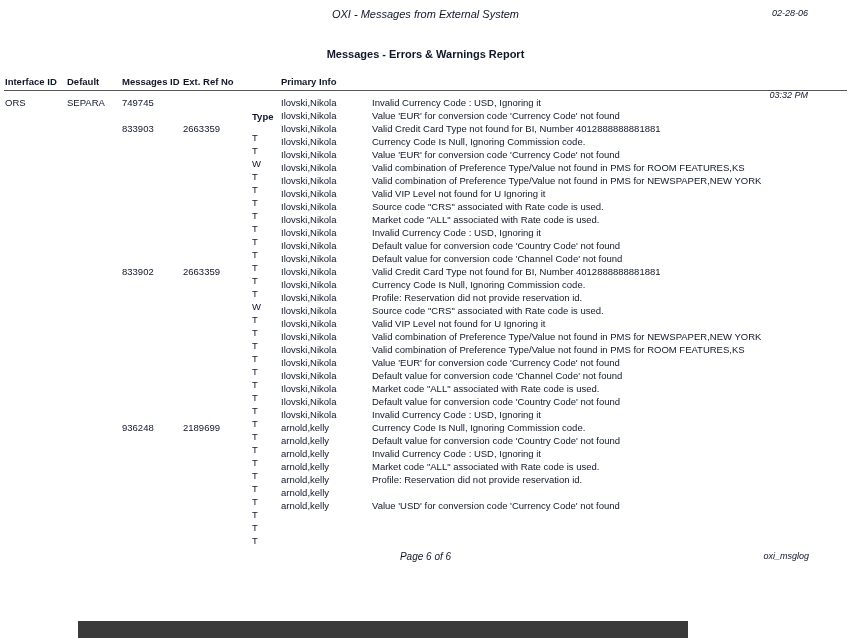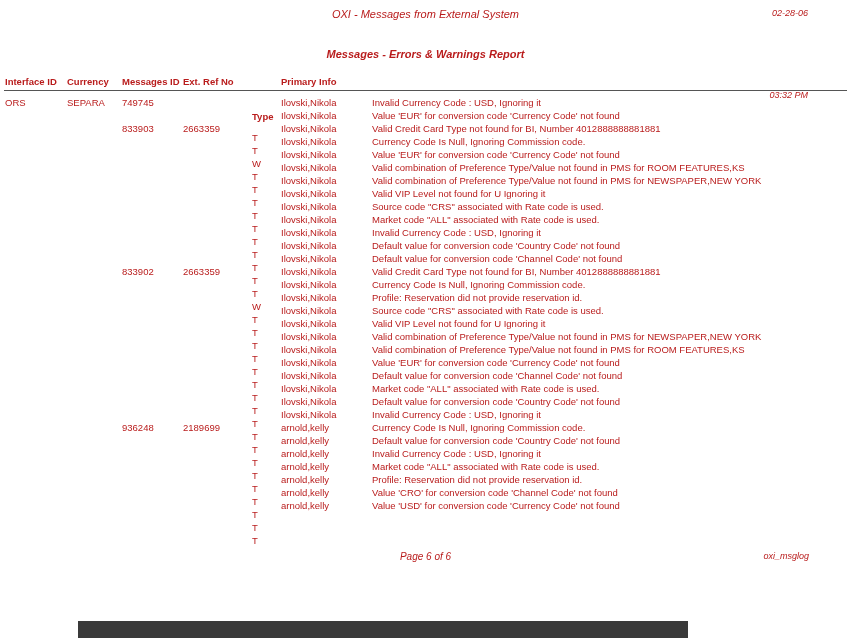--- a/index.html
+++ b/index.html
@@ -2,35 +2,35 @@
 <html><head>
 <meta charset="utf-8">
 <style>
   html, body { margin: 0; padding: 0; background: #ffffff; }
   .page {
     position: relative;
     width: 851px;
     height: 638px;
     background: #ffffff;
     font-family: "Liberation Sans", sans-serif;
-    color: #b91c1c;
+    color: #0f172a;
     overflow: hidden;
   }
   
   .title1 {
     position: absolute; top: 8px; left: 0; right: 0;
     text-align: center; font-size: 11px; font-style: italic; font-weight: normal;
   }
   .hdr-date {
     position: absolute; top: 8px; right: 43px;
     font-size: 9px; font-style: italic;
   }
   .title2 {
     position: absolute; top: 48px; left: 0; right: 0;
-    text-align: center; font-size: 11px; font-style: italic; font-weight: bold;
+    text-align: center; font-size: 11px; font-weight: bold;
   }
   .hdr-time {
     position: absolute; top: 48px; right: 43px;
     font-size: 9px; font-style: italic; margin-top: 42px;
   }
   
   .thead { position: absolute; top: 75px; left: 0; right: 0; height: 13px; font-weight: bold; }
   .thead .cell { font-weight: bold; }
   .head-rule {
     position: absolute; top: 90px; left: 4px; right: 4px;
@@ -71,21 +71,21 @@
 <div class="page">
 
   <div class="title1">OXI - Messages from External System</div>
   <div class="hdr-date">02-28-06</div>
 
   <div class="title2">Messages - Errors &amp; Warnings Report</div>
   <div class="hdr-time">03:32 PM</div>
 
   <div class="thead row">
     <span class="cell c-if">Interface ID</span>
-    <span class="cell c-prop">Currency</span>
+    <span class="cell c-prop">Default</span>
     <span class="cell c-mid">Messages ID</span>
     <span class="cell c-ext">Ext. Ref No</span>
     <span class="cell c-type">Type</span>
     <span class="cell c-pri">Primary Info</span>
   </div>
 
   <div class="head-rule"></div>
 
   <div class="tbody">
       <div class="row">
@@ -358,21 +358,20 @@
         <span class="cell c-pri">arnold,kelly</span>
         <span class="cell c-text">Profile: Reservation did not provide reservation id.</span>
       </div>
       <div class="row">
         <span class="cell c-if"></span>
         <span class="cell c-prop"></span>
         <span class="cell c-mid"></span>
         <span class="cell c-ext"></span>
         <span class="cell c-type">T</span>
         <span class="cell c-pri">arnold,kelly</span>
-        <span class="cell c-text">Value 'CRO' for conversion code 'Channel Code' not found</span>
       </div>
       <div class="row">
         <span class="cell c-if"></span>
         <span class="cell c-prop"></span>
         <span class="cell c-mid"></span>
         <span class="cell c-ext"></span>
         <span class="cell c-type">T</span>
         <span class="cell c-pri">arnold,kelly</span>
         <span class="cell c-text">Value 'USD' for conversion code 'Currency Code' not found</span>
       </div>

